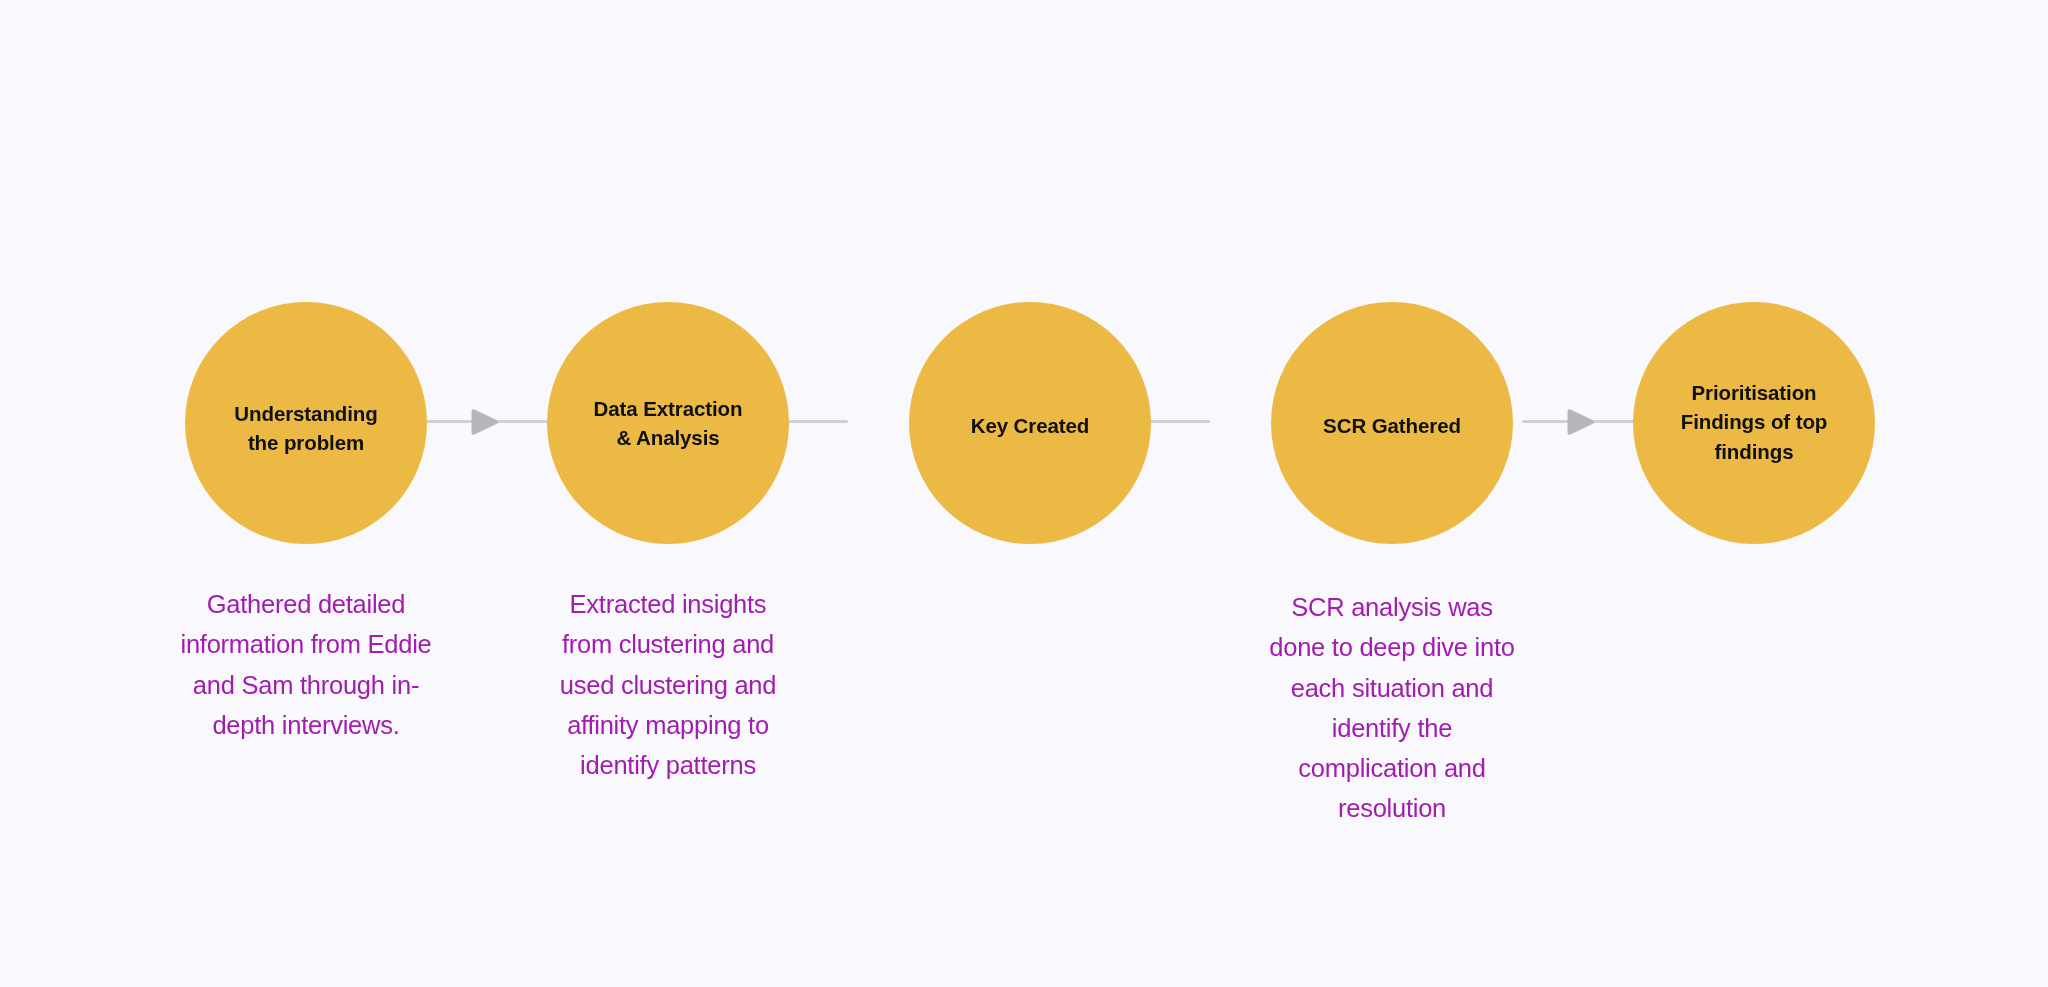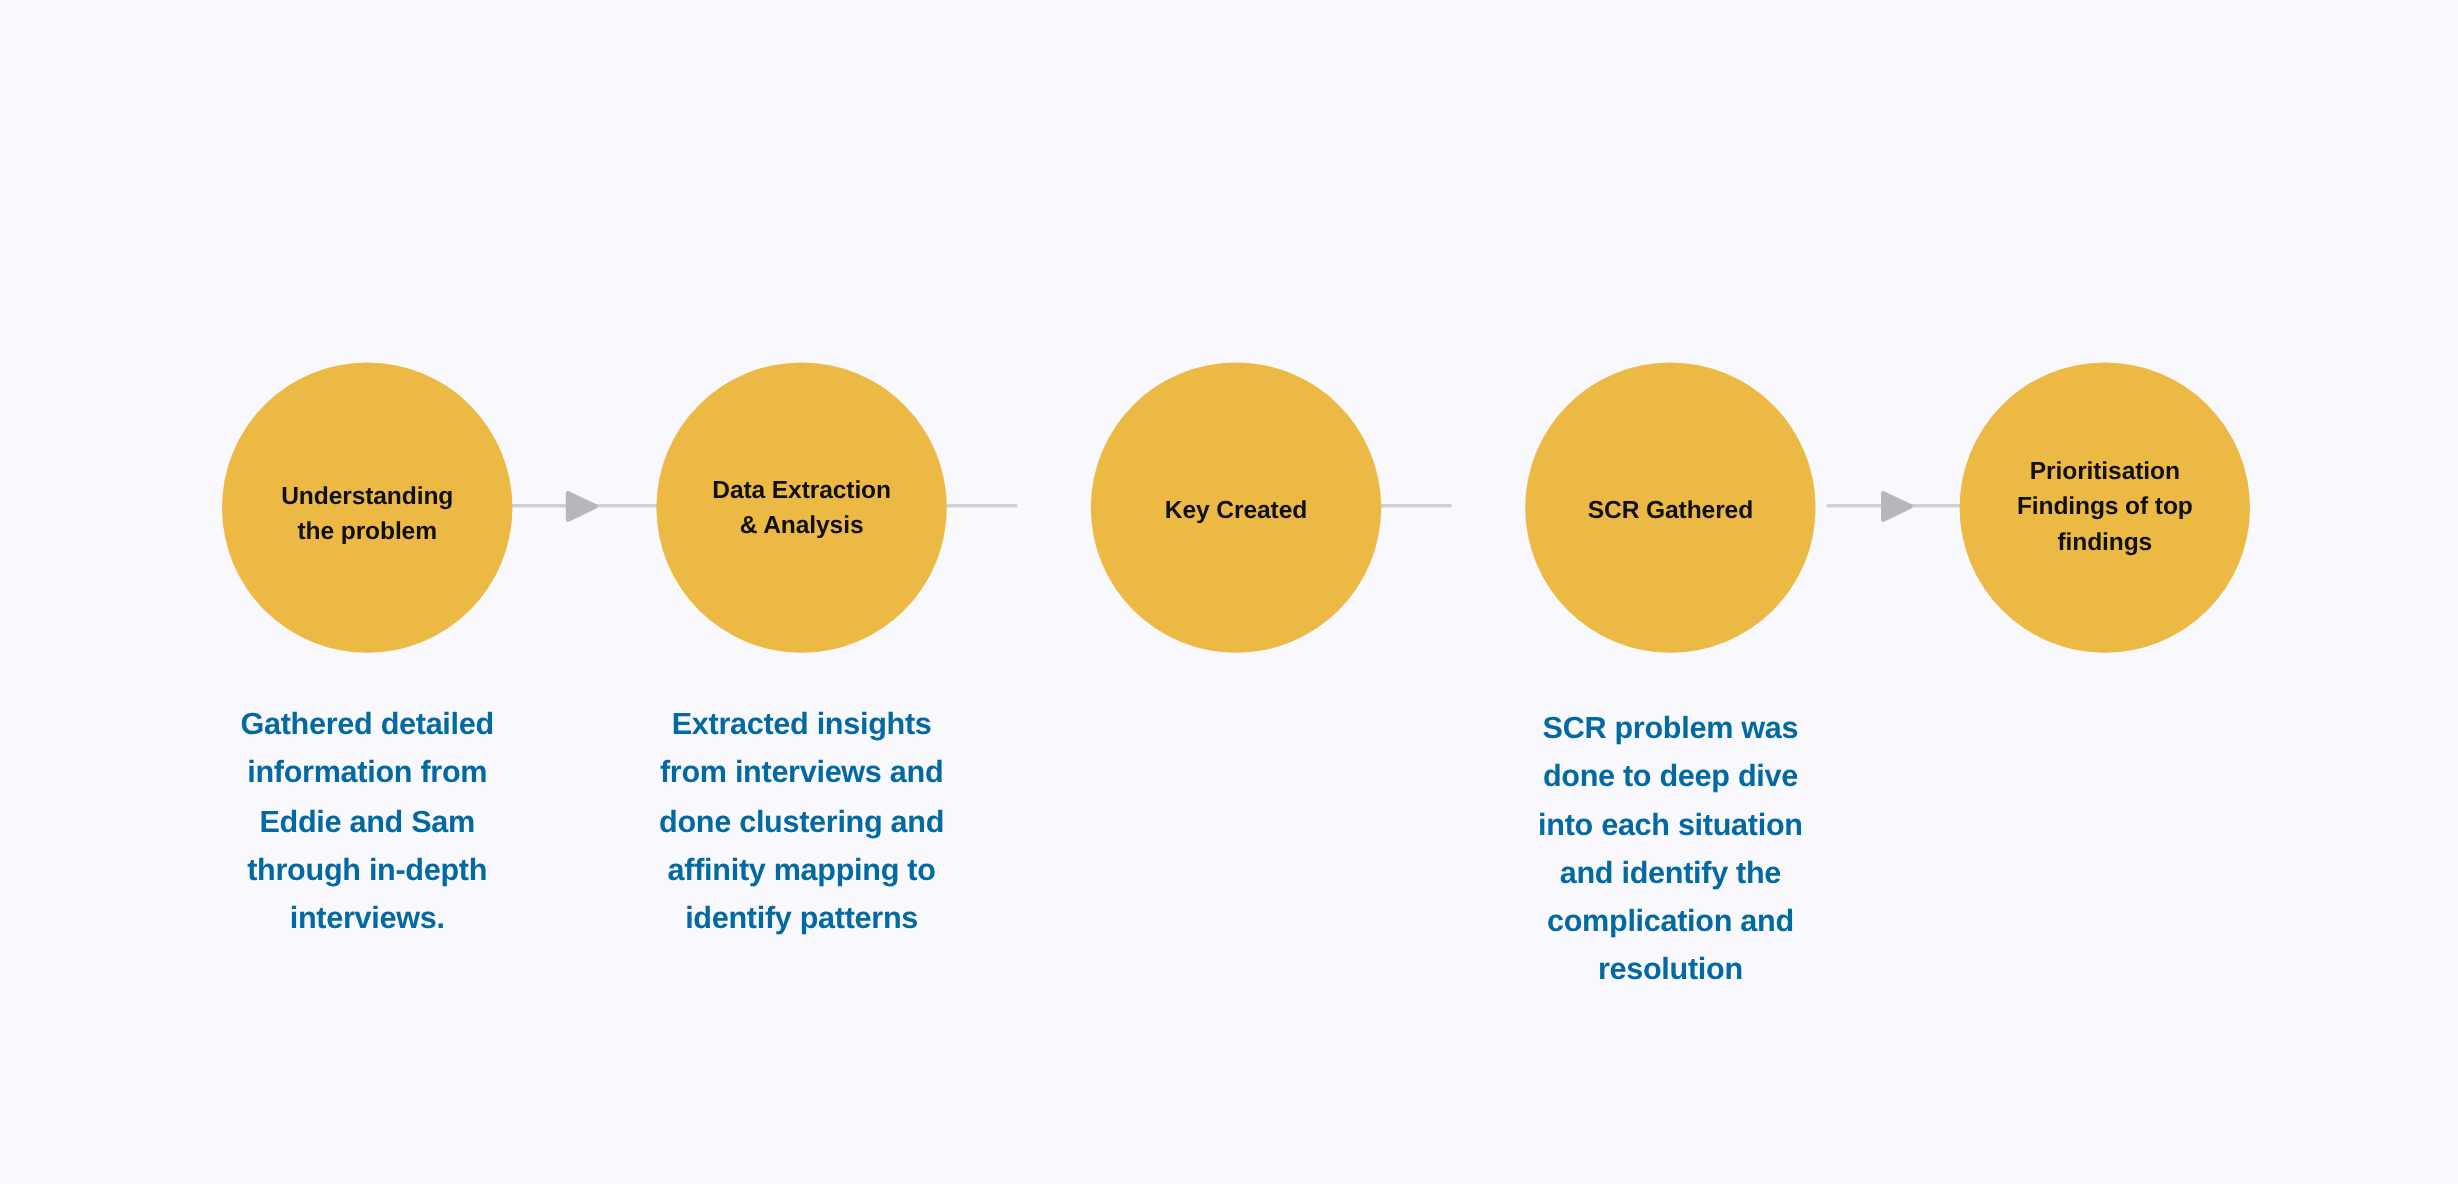--- a/index.html
+++ b/index.html
@@ -59,23 +59,23 @@
     white-space: pre-line;
   }
 
   .caption {
     position: absolute;
     top: 282px;
     width: 252px;
     left: -5px;
     text-align: center;
     font-size: 25.5px;
-    font-weight: 700;
+    font-weight: 400;
     line-height: 1.58;
-    color: #0369a1;
+    color: #a21caf;
     letter-spacing: -0.25px;
     white-space: pre-line;
   }
 
   
   .step.s1 .circle-label { transform: translateY(5px); }
   .step.s2 .circle-label { transform: translateY(0px); }
   .step.s3 .circle-label { transform: translateY(3px); }
   .step.s4 .circle-label { transform: translateY(3px); }
   .step.s5 .circle-label { transform: translateY(-1px); }
@@ -153,34 +153,34 @@
 the problem</div>
       </div>
       <div class="caption">Gathered detailed information from Eddie and Sam through in-depth interviews.</div>
     </div>
 
     <div class="step s2" style="left:541px;">
       <div class="circle">
         <div class="circle-label">Data Extraction
 &amp; Analysis</div>
       </div>
-      <div class="caption">Extracted insights from interviews and done clustering and affinity mapping to identify patterns</div>
+      <div class="caption">Extracted insights from clustering and used clustering and affinity mapping to identify patterns</div>
     </div>
 
     <div class="step s3" style="left:903px;">
       <div class="circle">
         <div class="circle-label">Key Created</div>
       </div>
     </div>
 
     <div class="step s4" style="left:1265px;">
       <div class="circle">
         <div class="circle-label">SCR Gathered</div>
       </div>
-      <div class="caption">SCR problem was done to  deep dive into each situation and identify the complication and resolution</div>
+      <div class="caption">SCR analysis was done to  deep dive into each situation and identify the complication and resolution</div>
     </div>
 
     <div class="step s5" style="left:1627px;">
       <div class="circle">
         <div class="circle-label">Prioritisation
 Findings of top
 findings</div>
       </div>
     </div>
 

